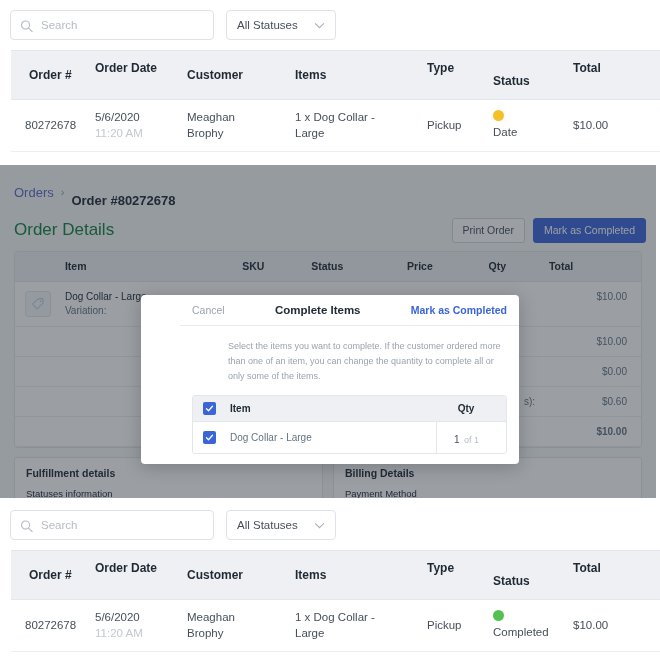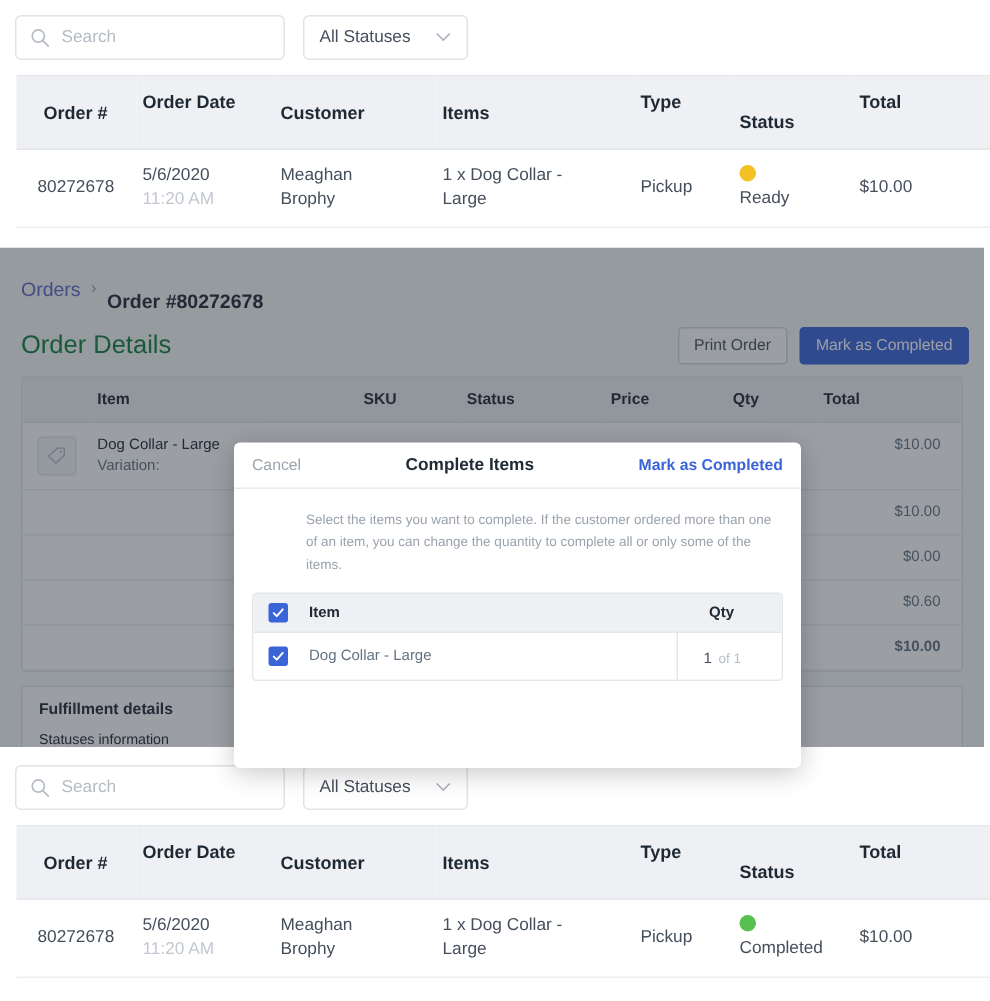--- a/index.html
+++ b/index.html
@@ -8,21 +8,21 @@
     font-family: "Liberation Sans", sans-serif;
     background: #ffffff;
     overflow: hidden;
   }
   .page { position: relative; width: 660px; height: 667px; }
 
   
   .orders-panel { position: absolute; left: 0; width: 660px; background: #fff; }
   .filter-bar { display: flex; align-items: center; gap: 12px; padding: 10px 10px 10px 10px; }
   .search-box {
-    position: relative; width: 180px; height: 30px;
+    position: relative; width: 204px; height: 30px;
     border: 1px solid #dfe3e8; border-radius: 4px; background: #fff;
     display: flex; align-items: center; padding-left: 30px;
   }
   .search-icon {
     position: absolute; left: 9px; top: 50%; transform: translateY(-50%);
     width: 13px; height: 13px;
   }
   .search-input {
     border: none; outline: none; width: 100%; height: 100%;
     font-family: "Liberation Sans", sans-serif; font-size: 11.5px; color: #454f5b;
@@ -114,23 +114,23 @@
   .totals-val { text-align: right; padding-right: 14px !important; }
   .grand td { font-weight: bold; color: #212b36; border-bottom: 1px solid #eceef0; }
 
   .detail-bottom { display: flex; gap: 10px; margin: 9px 14px 0 14px; }
   .bcard { flex: 1; background: #fff; border: 1px solid #e3e6ea; border-radius: 3px; padding: 9px 11px; }
   .bcard-title { font-size: 10.5px; font-weight: bold; color: #212b36; margin-bottom: 9px; }
   .bcard-sub { font-size: 9.5px; color: #212b36; }
 
   
   .modal {
-    position: absolute; left: 156px; top: 295px; width: 378px; height: 217px;
+    position: absolute; left: 141px; top: 295px; width: 378px; height: 169px;
     background: #fff; border-radius: 4px; z-index: 20;
-    box-shadow: 0 3px 18px rgba(0,0,0,0.22); overflow: hidden;
+    box-shadow: 0 3px 18px rgba(0,0,0,0.22); overflow: hidden; padding-left: 39px;
   }
   .modal-header {
     height: 31px; display: flex; align-items: center; justify-content: space-between;
     padding: 0 12px; border-bottom: 1px solid #e8eaed;
   }
   .modal-cancel { font-size: 10.5px; color: #9aa3ad; cursor: pointer; }
   .modal-title { font-size: 11.5px; color: #212b36; font-weight: bold; }
   .modal-confirm { font-size: 10.5px; color: #3b64d9; font-weight: bold; cursor: pointer; }
   .modal-body { padding: 13px 12px 0 12px; }
   .modal-desc { font-size: 9px; color: #9aa3ad; line-height: 1.65; margin-bottom: 11px; margin-left: 36px; }
@@ -217,21 +217,21 @@
           <div>Meaghan</div>
           <div>Brophy</div>
         </td>
         <td class="col-items">
           <div>1 x Dog Collar -</div>
           <div>Large</div>
         </td>
         <td class="col-type">Pickup</td>
         <td class="col-status">
           <span class="status-dot" id="dot-top" style="background: rgb(245, 192, 38);"></span>
-          <span>Ready</span>
+          <span>Date</span>
         </td>
         <td class="col-total">$10.00</td>
       </tr>
         </tbody>
     </table>
   </div>
 
   <div class="detail-section">
 
     <div class="breadcrumb">
@@ -299,20 +299,24 @@
           </tr>
         </tbody>
       </table>
     </div>
 
     <div class="detail-bottom">
       <div class="bcard">
         <div class="bcard-title">Fulfillment details</div>
         <div class="bcard-sub">Statuses information</div>
       </div>
+      <div class="bcard">
+        <div class="bcard-title">Billing Details</div>
+        <div class="bcard-sub">Payment Method</div>
+      </div>
     </div>
 
     <div class="detail-dim"></div>
   </div>
 
   <div class="modal">
     <div class="modal-header">
       <div class="modal-cancel">Cancel</div>
       <div class="modal-title">Complete Items</div>
       <div class="modal-confirm">Mark as Completed</div>

